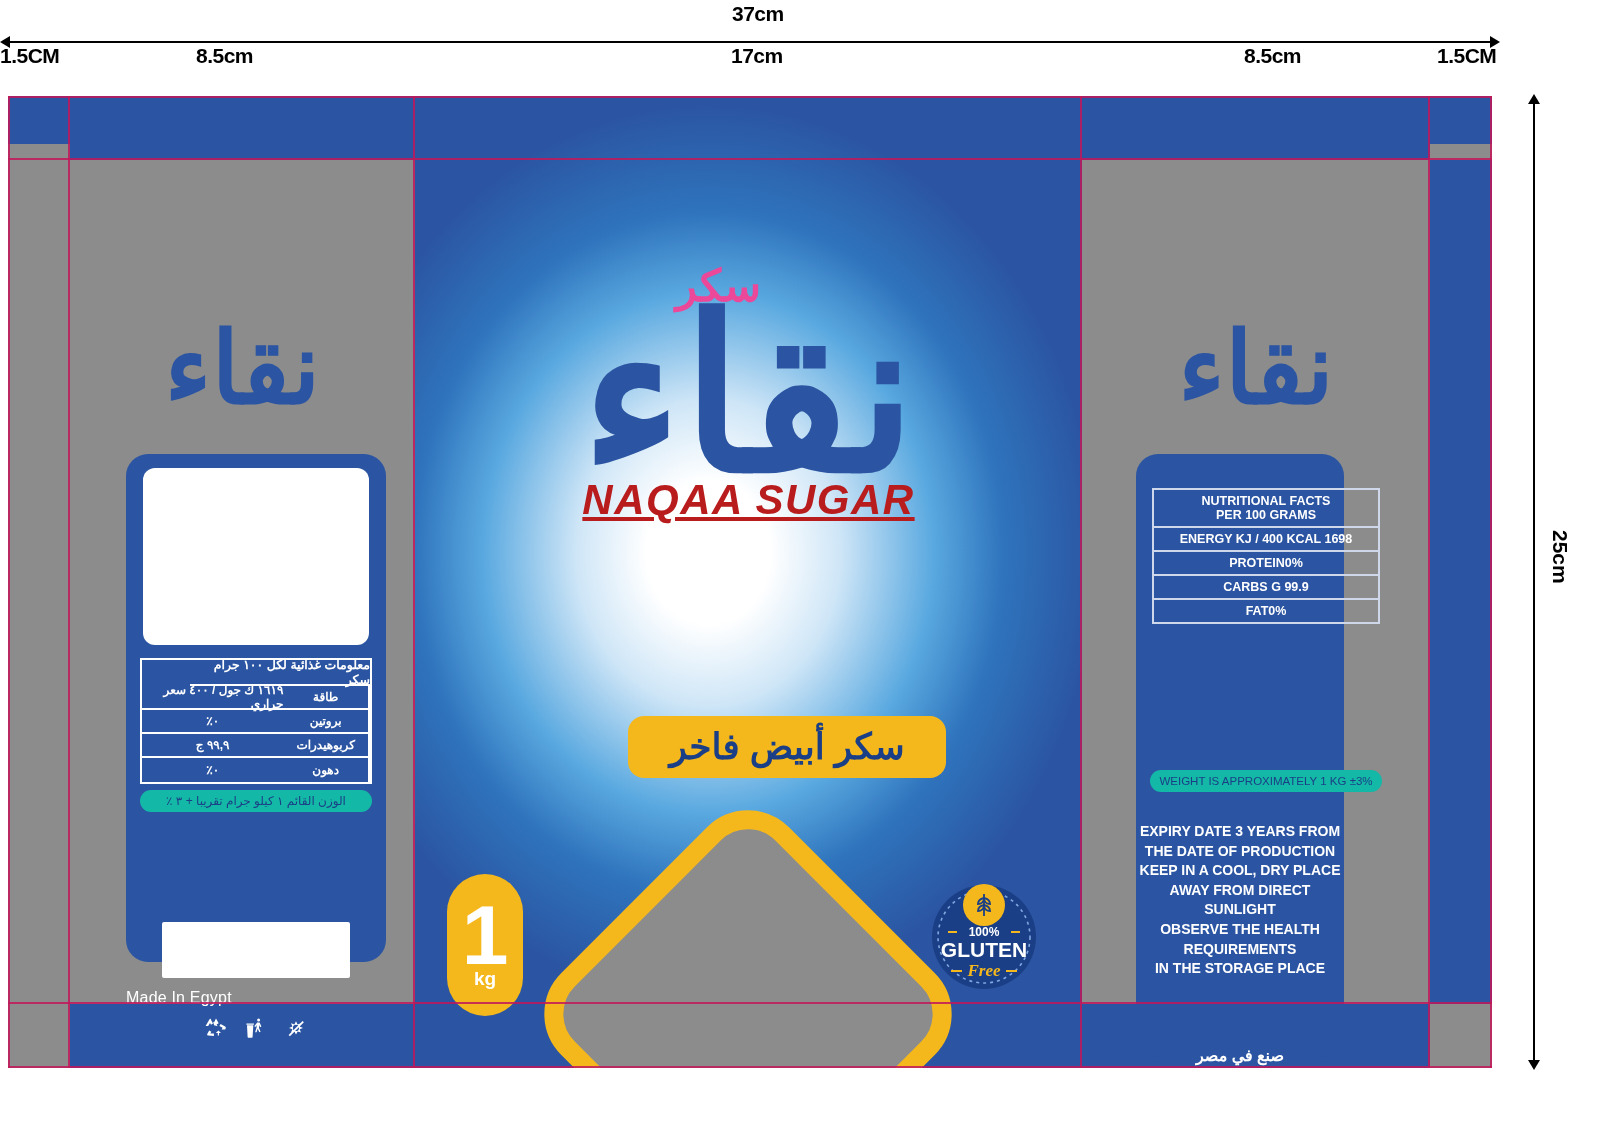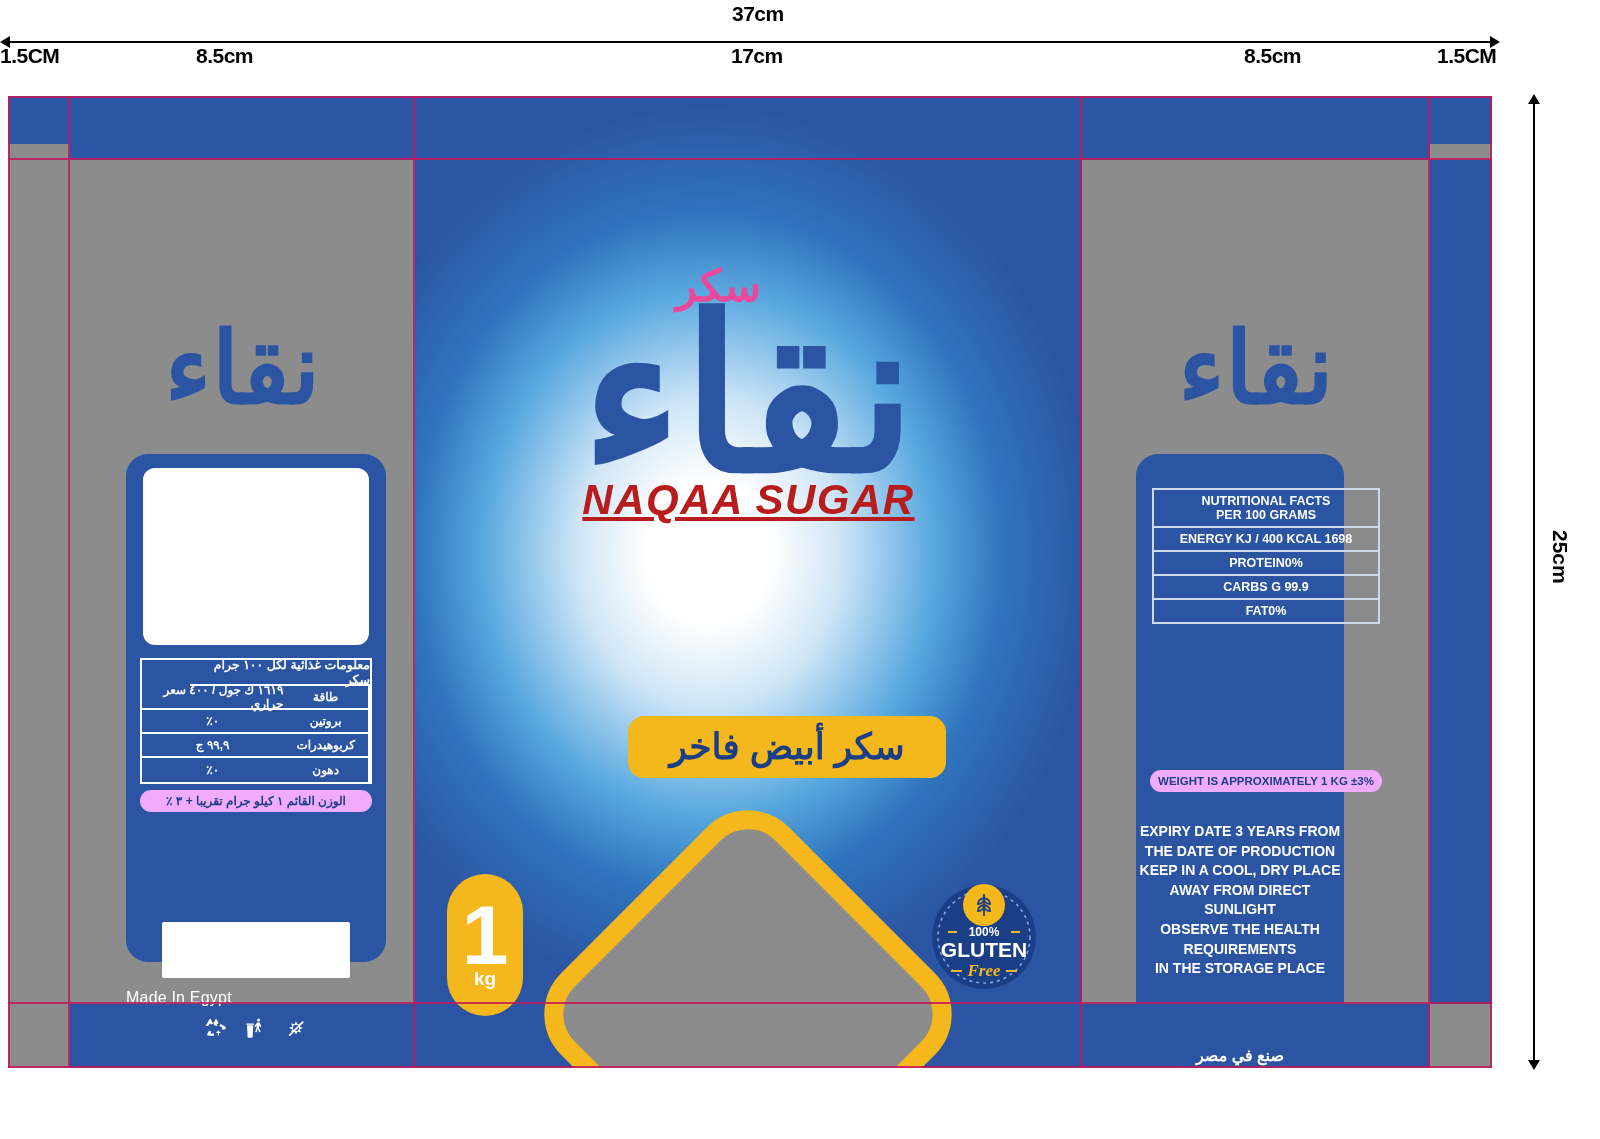--- a/index.html
+++ b/index.html
@@ -68,22 +68,22 @@
     direction: rtl;
   }
   .ar-table .lbl, .ar-table .val {
     display:flex; align-items:center; justify-content:center;
     color:#fff; font-size:12px; font-weight:bold; direction:rtl;
   }
   .ar-table .lbl { width: 38%; border-right: 2px solid #fff; }
   .ar-table .val { width: 62%; }
 
   .pill-white {
-    background:#f0abfc; color:#1b3f86; border-radius:999px;
-    font-weight:bold; display:flex; align-items:center; justify-content:center;
+    background:#14b8a6; color:#1b3f86; border-radius:999px;
+    font-weight:normal; display:flex; align-items:center; justify-content:center;
     text-align:left;
   }
   .ar-para {
     position:absolute; color:#fff; direction:rtl; text-align:center;
     font-weight:bold; font-size:13.5px; line-height:1.42; width:100%;
   }
   .made-in {
     position:absolute; width:100%; text-align:left; color:#fff;
     font-size:16px; letter-spacing:.2px;
   }

